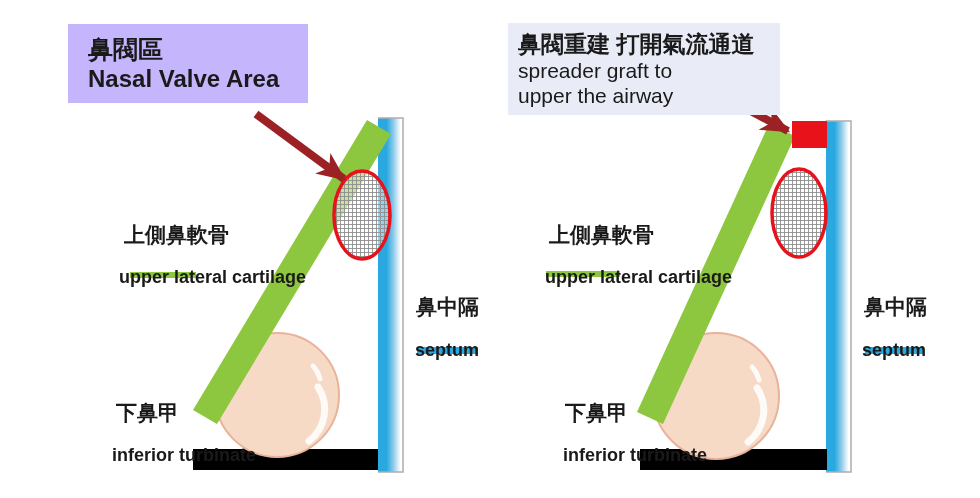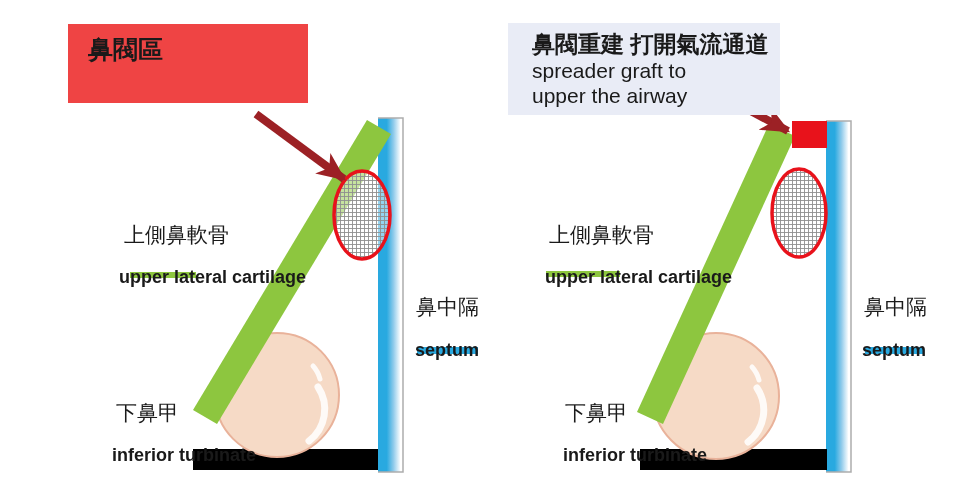--- a/index.html
+++ b/index.html
@@ -2,28 +2,28 @@
 <html><head>
 <meta charset="utf-8">
 <style>
   html,body{margin:0;padding:0;background:#fff;}
   .canvas{
     position:relative;width:980px;height:498px;background:#ffffff;
     font-family:"Liberation Sans", sans-serif;overflow:hidden;
   }
   .svg-layer{position:absolute;left:0;top:0;width:980px;height:498px;}
   .title-box{position:absolute;box-sizing:border-box;color:#1a1a1a;}
-  .title-box.left{left:68px;top:24px;width:240px;height:79px;background:#ef4444;padding:9px 0 0 20px;}
-  .title-box.right{left:508px;top:23px;width:272px;height:92px;background:#E9ECF6;padding:8px 0 0 24px;}
+  .title-box.left{left:68px;top:24px;width:240px;height:79px;background:#c4b5fd;padding:9px 0 0 20px;}
+  .title-box.right{left:508px;top:23px;width:272px;height:92px;background:#E9ECF6;padding:8px 0 0 10px;}
   .tb-zh-lg{font-size:25px;font-weight:700;line-height:32px;white-space:nowrap;}
   .tb-en-lg{font-size:24px;font-weight:700;line-height:28px;white-space:nowrap;}
   .tb-zh-md{font-size:23px;font-weight:700;line-height:27px;white-space:nowrap;}
   .tb-en-md{font-size:21px;font-weight:400;line-height:25px;white-space:nowrap;}
   .lbl{position:absolute;color:#1a1a1a;white-space:nowrap;}
-  .lbl-zh{font-size:21px;font-weight:400;text-align:center;}
+  .lbl-zh{font-size:21px;font-weight:700;text-align:center;}
   .lbl-en{font-size:18px;font-weight:600;margin-top:20px;}
 </style>
 </head>
 <body>
 
 <div class="canvas">
 
   <svg class="svg-layer" viewBox="0 0 980 498" xmlns="http://www.w3.org/2000/svg">
     <defs>
       <linearGradient id="septumGrad" x1="0" y1="0" x2="1" y2="0">
@@ -61,20 +61,21 @@
     <polygon points="663,424 795,136 769,124 637,412" fill="#8DC63F"></polygon>
     <rect x="792" y="121" width="35" height="27" fill="#E8121B"></rect>
     <ellipse cx="799" cy="213" rx="27" ry="44" fill="url(#hatch)" stroke="#E8121B" stroke-width="3.5"></ellipse>
     <line x1="734" y1="102" x2="788" y2="131" stroke="#9C2125" stroke-width="8" marker-end="url(#arrowHead)"></line>
     <rect x="546" y="271" width="74" height="6" fill="#8DC63F"></rect>
     <rect x="865" y="347" width="59" height="7" fill="#29A9E0"></rect>
   </svg>
 
   <div class="title-box left">
     <div class="tb-zh-lg">鼻閥區</div>
+    <div class="tb-en-lg">Nasal Valve Area</div>
   </div>
 
   <div class="title-box right">
     <div class="tb-zh-md">鼻閥重建 打開氣流通道</div>
     <div class="tb-en-md">spreader graft to</div>
     <div class="tb-en-md">upper the airway</div>
   </div>
 
   <div class="lbl lbl-zh" style="left:124px;top:221px;">上側鼻軟骨</div>
   <div class="lbl lbl-en" style="left:119px;top:247px;">upper lateral cartilage</div>

